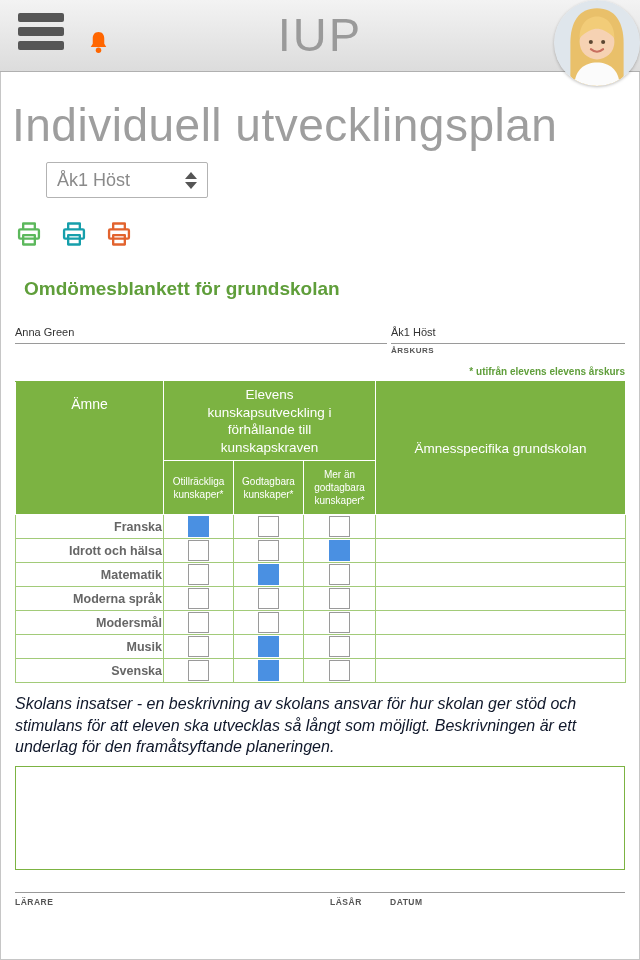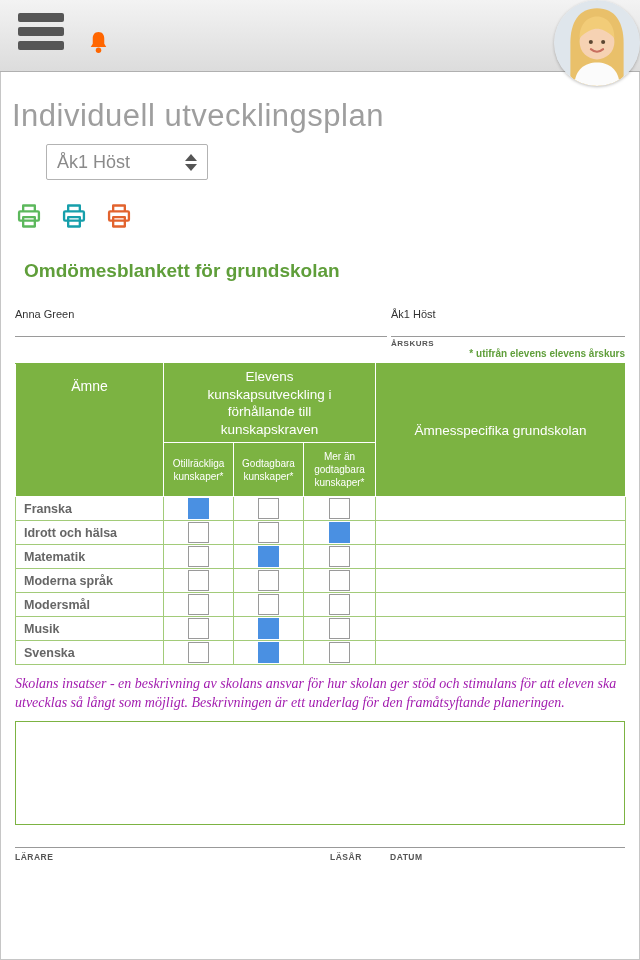--- a/index.html
+++ b/index.html
@@ -33,21 +33,21 @@
     position:absolute; right:0; top:0;
     width:86px; height:86px; border-radius:50%;
     overflow:hidden; z-index:5; cursor:pointer;
     box-shadow:0 1px 3px rgba(0,0,0,.25);
   }
   .avatar svg { display:block; width:86px; height:86px; }
 
   
   .page-title {
     margin:26px 12px 10px 12px;
-    font-size:31px; font-weight:400;
+    font-size:46px; font-weight:400;
     color:#9e9e9e; letter-spacing:.5px;
   }
   .term-select {
     margin-left:46px;
     width:162px; height:36px;
     border:1px solid #b3b3b3; border-radius:2px;
     background:#fff;
     display:flex; align-items:center; justify-content:space-between;
     padding:0 10px; cursor:pointer;
   }
@@ -65,21 +65,21 @@
 
   .section-title {
     margin:30px 0 0 24px;
     font-size:19px; font-weight:bold;
     color:var(--heading-green,#5f9e3a);
   }
 
   
   .student-row { position:relative; margin:26px 15px 0 15px; height:36px; }
   .field { position:absolute; top:0; }
-  .field .value { font-size:11px; color:#333; padding-bottom:16px; border-bottom:1px solid #9a9a9a; }
+  .field .value { font-size:11px; color:#333; padding-bottom:5px; border-bottom:1px solid #9a9a9a; }
   .field .flabel { font-size:8px; font-weight:bold; color:#555; letter-spacing:.5px; padding-top:2px; }
   .field-name { left:0; width:372px; }
   .field-grade { left:376px; width:234px; }
 
   .footnote {
     margin:4px 15px 4px 15px; text-align:right;
     font-size:10px; font-weight:bold;
     color:var(--heading-green,#5f9e3a);
   }
 
@@ -93,31 +93,31 @@
     background:var(--accent-green,#7cb342);
     color:#fff; font-weight:400;
     border:1px solid #fff;
     text-align:center;
   }
   .grades thead tr:first-child th { border-top-color:var(--accent-green,#7cb342); }
   .th-amne { font-size:14px; vertical-align:top; padding-top:14px; }
   .th-group { font-size:13.5px; height:46px; padding:4px 26px; line-height:1.3; }
   .th-sub { font-size:10px; height:54px; padding:2px 4px; line-height:1.3; }
   .th-comments { font-size:13.5px; vertical-align:middle; }
-  .grades td { border:1px solid #a2cb79; height:20px; background:#fff; }
+  .grades td { border:1px solid #a2cb79; height:20px; background:#fff;text-align:right; }
   .td-subject { font-size:12.5px; font-weight:bold; color:#666; padding-left:8px; }
   .td-check { text-align:center; }
   .checkbox { width:21px; height:21px; border:1px solid #9a9a9a; background:#fff; margin:0 auto; cursor:pointer; }
   .checkbox.checked { background:var(--check-blue,#4a90e2); border-color:var(--check-blue,#4a90e2); }
 
   
   .insatser-text {
     margin:10px 15px 8px 15px;
-    font-style:italic; color:#a21caf;
-    font-size:14px; line-height:1.35;font-family:Liberation Serif, serif;
+    font-style:italic; color:#0f172a;
+    font-size:16px; line-height:1.35;
   }
   .insatser-box {
     display:block; margin:2px 15px 0 15px;
     width:610px; height:104px;
     border:1px solid var(--accent-green,#7cb342);
     resize:none; outline:none;
     font-family:"Liberation Sans", sans-serif; font-size:13px; padding:6px;
   }
 
   
@@ -136,20 +136,21 @@
 <header class="topbar">
   <div class="menu-btn">
     <div class="bar"></div>
     <div class="bar"></div>
     <div class="bar"></div>
   </div>
   <svg class="bell" viewBox="0 0 20 20">
     <path d="M10 1.5 C6.8 1.5 5.4 3.8 5.4 6.8 L5.4 11 L3.8 13.6 L16.2 13.6 L14.6 11 L14.6 6.8 C14.6 3.8 13.2 1.5 10 1.5 Z"></path>
     <circle cx="10" cy="16.2" r="2.2"></circle>
   </svg>
+  <div class="app-title">IUP</div>
   <div class="avatar">
     <svg viewBox="0 0 84 84">
       <defs>
           <clipPath id="avc">
             <circle cx="42" cy="42" r="42"></circle>
           </clipPath>
         </defs>
       <g clip-path="url(#avc)">
         <rect width="84" height="84" fill="#dfe6ec"></rect>
         <path d="M42 8 C24 8 16 22 16 42 L16 84 L68 84 L68 42 C68 22 60 8 42 8Z" fill="#e9c06a"></path>

